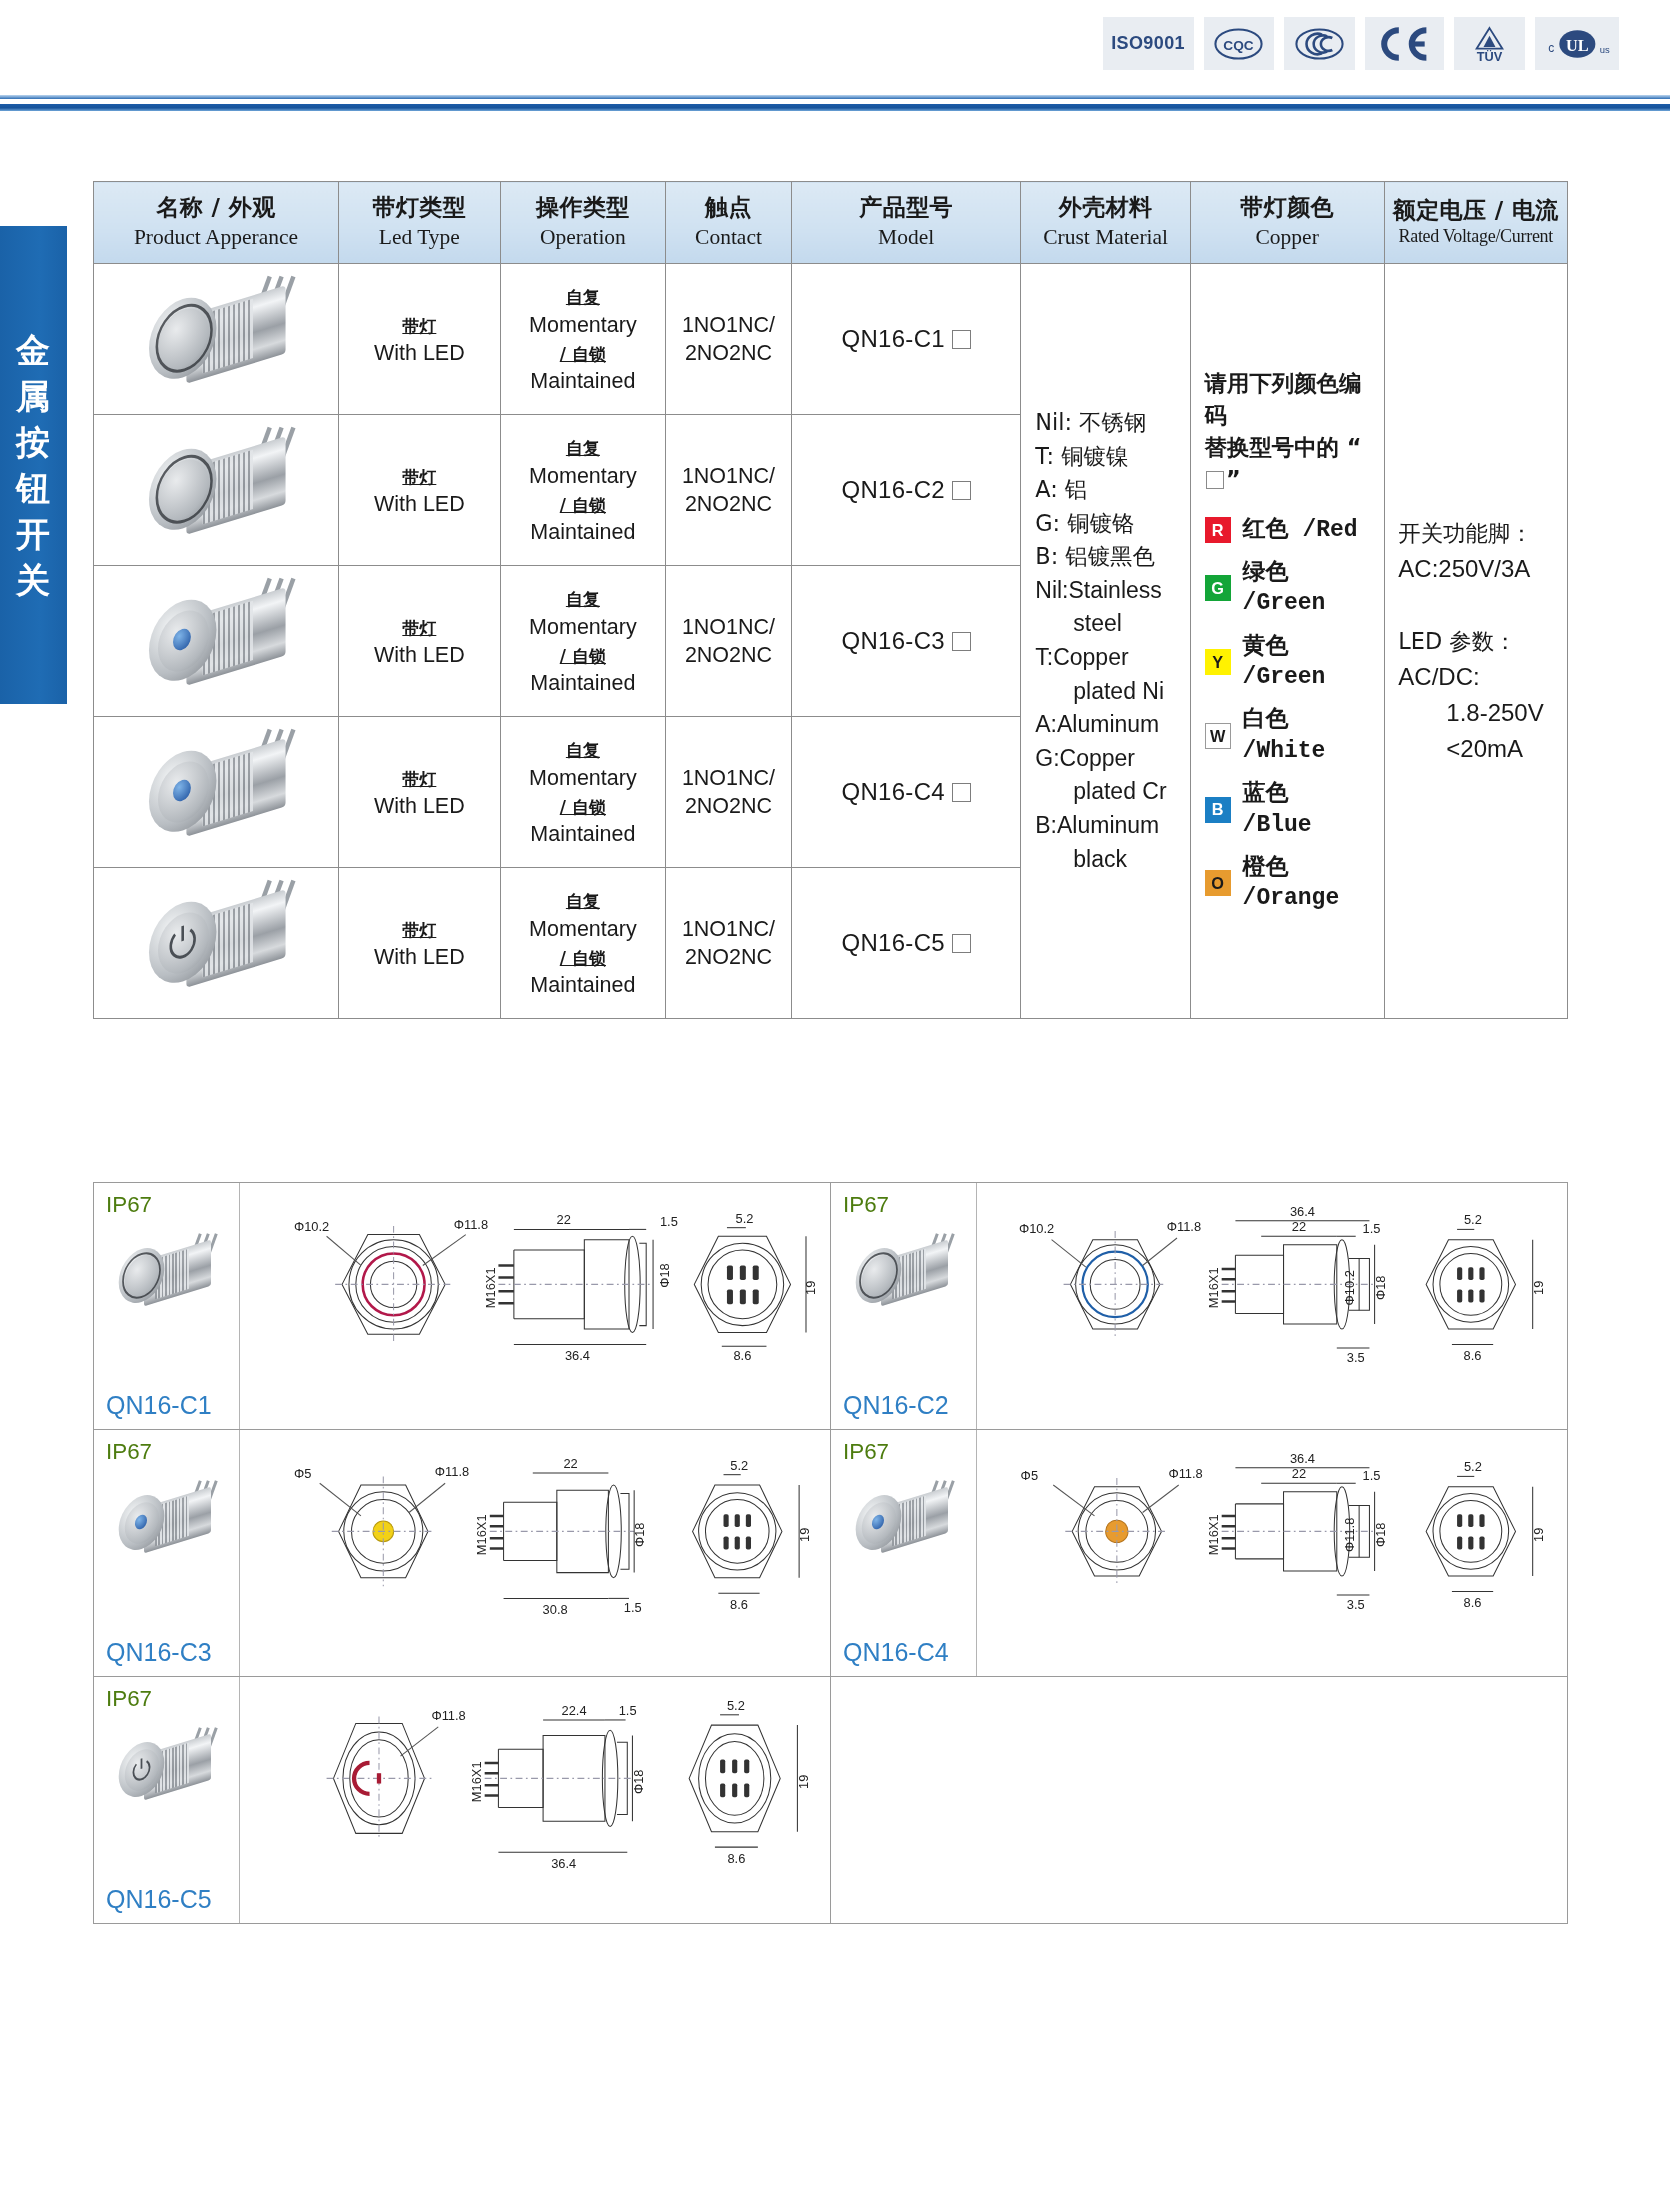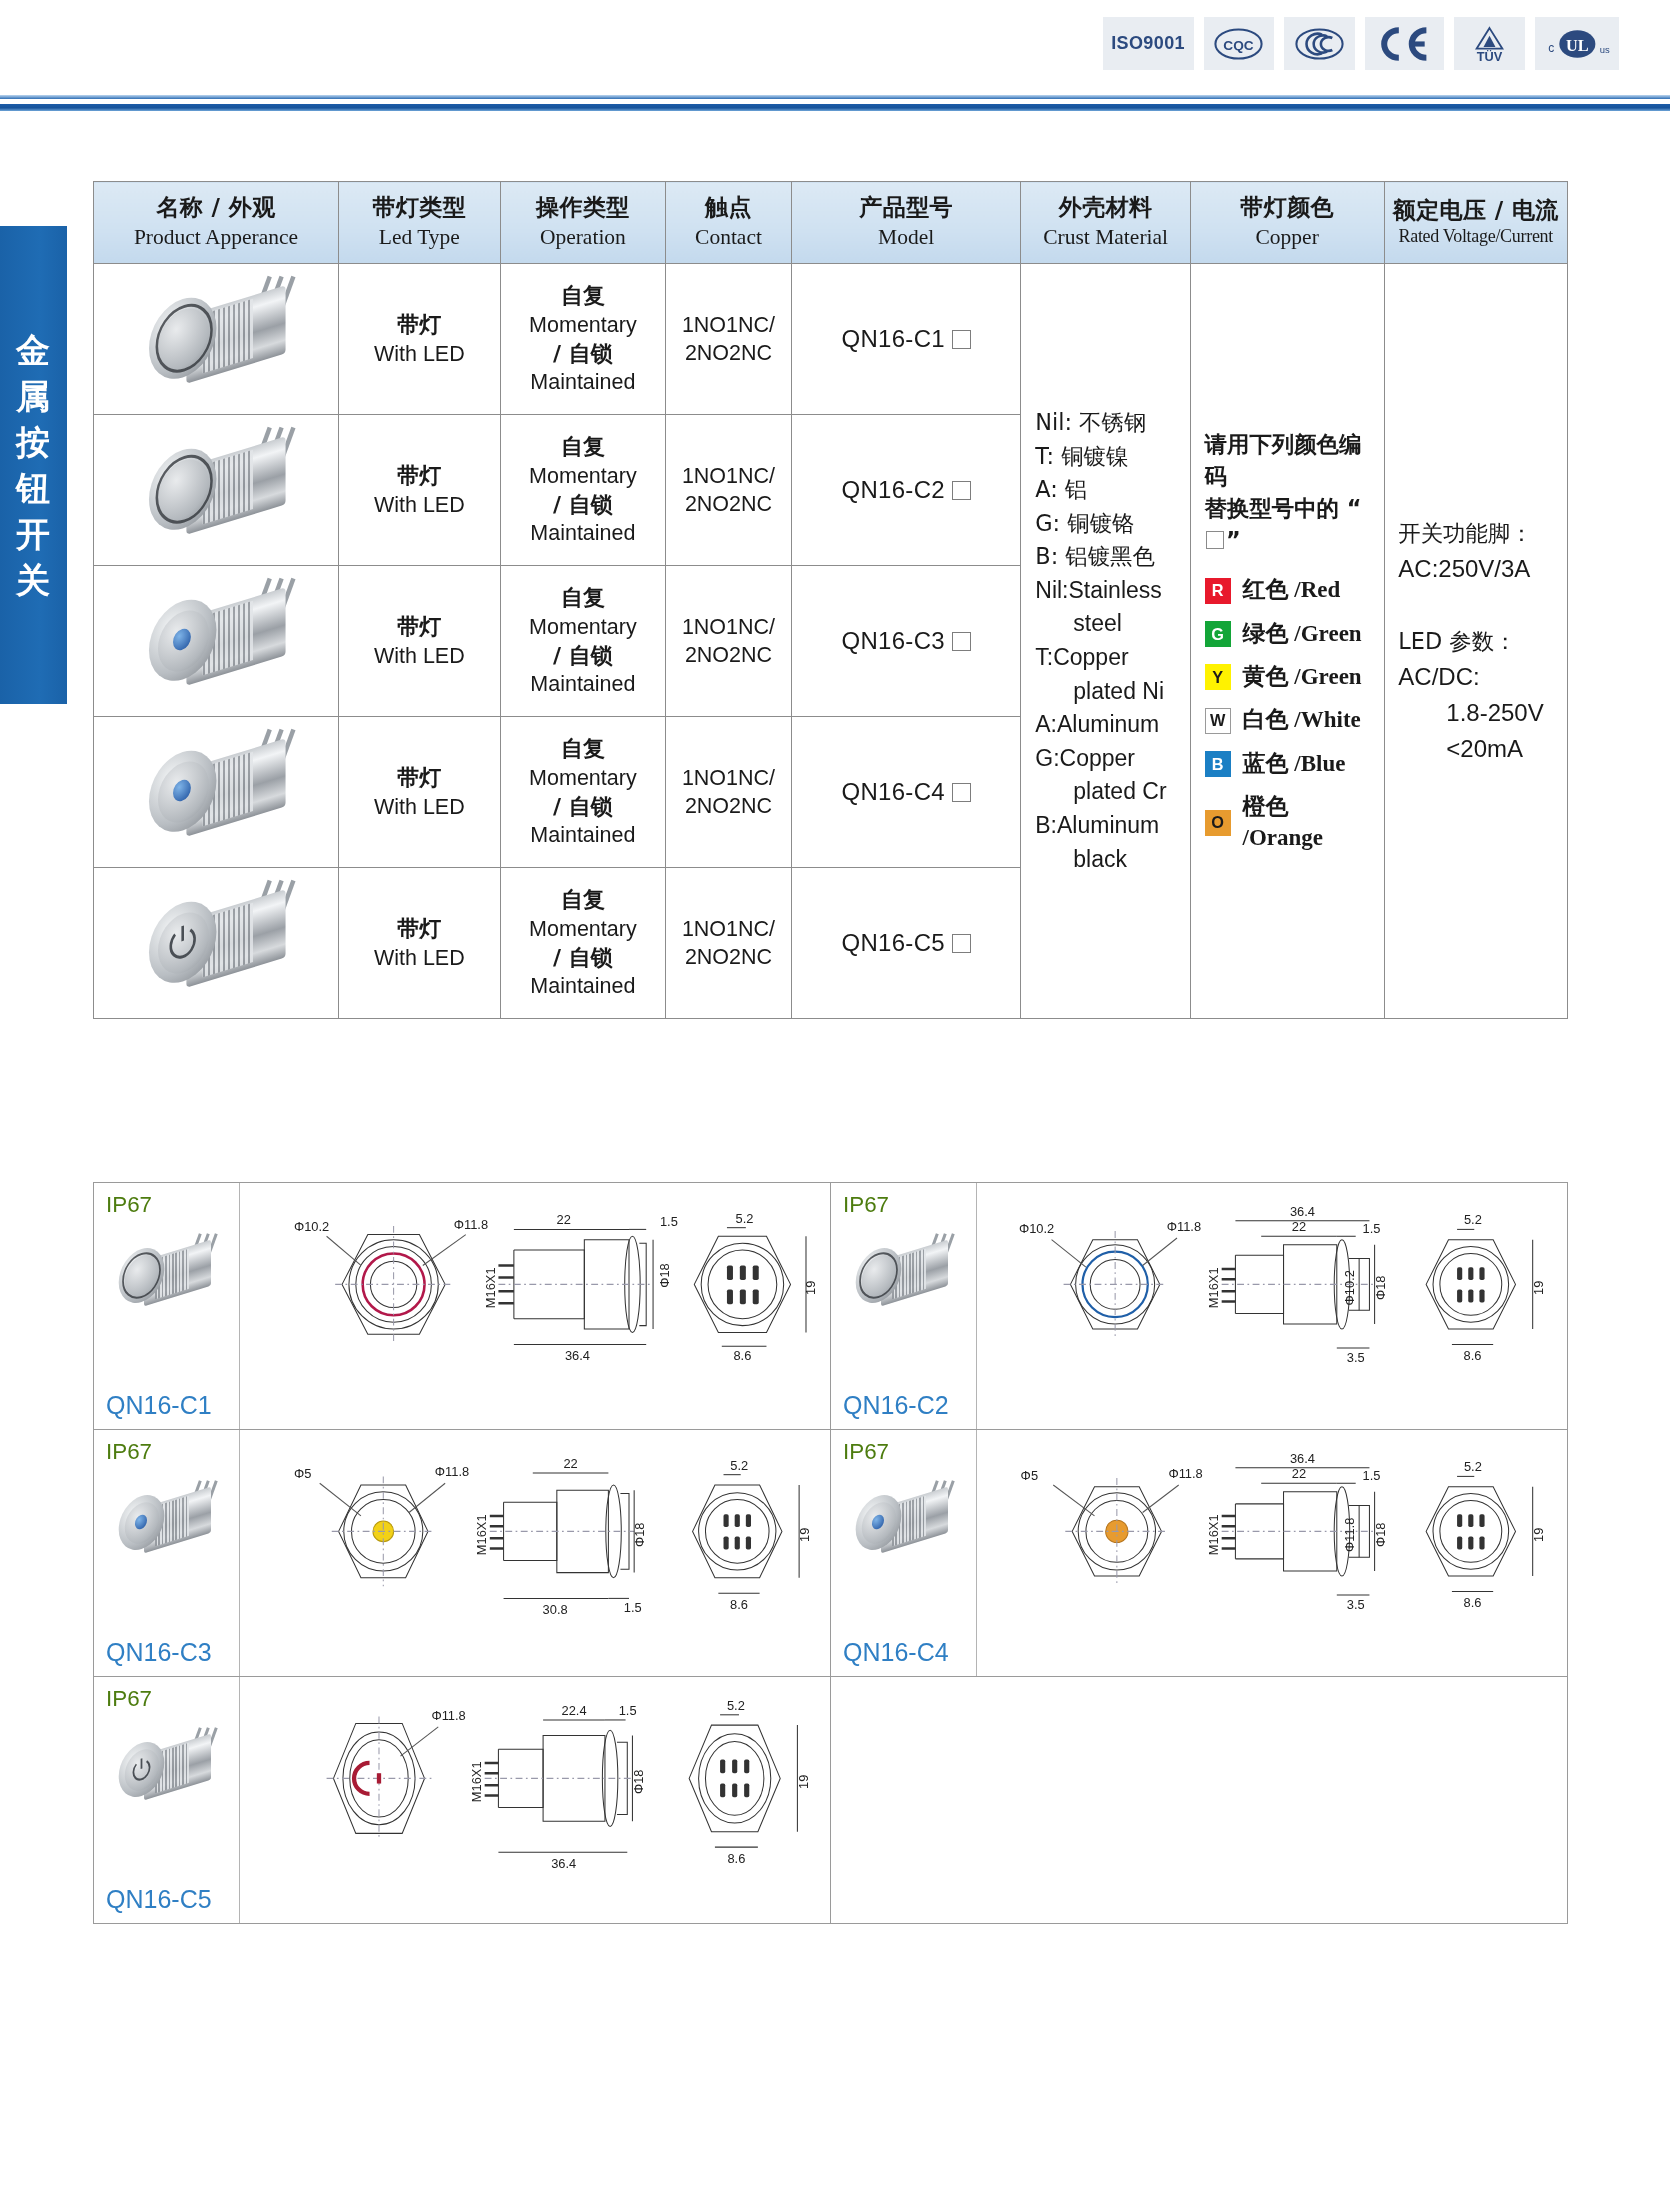--- a/index.html
+++ b/index.html
@@ -69,21 +69,21 @@
     font-weight: normal;
   }
   .th-cn {
     display: block; font-size: 23px; font-weight: bold;
     font-family: "DejaVu Sans", sans-serif;
     color: #1a1a1a; letter-spacing: 0.4px;
   }
   .th-en { display: block; font-size: 21.5px; font-family: "Liberation Serif", serif; }
   .th-en.small { font-size: 18px; letter-spacing: -0.3px; }
 
-  .cn { font-family: "DejaVu Sans", sans-serif; font-weight: bold; font-size: 22px; }
+  .cn { font-family: "DejaVu Sans", sans-serif; font-weight: bold; font-size: 17px; text-decoration: underline; }
   .cn-n { font-family: "DejaVu Sans", sans-serif; font-size: 22.4px; }
   .en { font-size: 21.5px; }
 
   td.photo-cell { height: 151px; padding: 3.4px; }
   td.ledtype, td.oper, td.contact { padding: 6.9px 3.4px; }
   td.model { font-size: 24px; letter-spacing: 0.3px; white-space: nowrap; }
   .sqbox {
     display: inline-block; width: 19px; height: 19px;
     border: 1.7px solid #7d7d7d; vertical-align: -1.7px; margin-left: 6.9px;
   }
@@ -105,21 +105,21 @@
   .clist { display: flex; flex-direction: column; gap: 13px; }
   .crow { display: flex; align-items: center; gap: 12px; font-size: 23px; }
   .swatch {
     width: 26px; height: 26px; flex: 0 0 26px;
     display: flex; align-items: center; justify-content: center;
     font-size: 16.3px; font-weight: bold; font-family: "Liberation Sans", sans-serif;
     color: #ffffff; line-height: 1;
   }
   .swatch.light { color: #1a1a1a; }
   .swatch.bordered { border: 0.9px solid #9a9a9a; }
-  .crow .lbl { font-family: Liberation Serif, serif; font-weight: bold; }
+  .crow .lbl { font-family: Liberation Mono, monospace; font-weight: bold; }
 
   
   .draw-grid {
     position: absolute; left: 93px; top: 1182px;
     width: 1475px;
     border-collapse: collapse; table-layout: fixed;
   }
   .draw-grid td { border: 0.9px solid #9a9a9a; vertical-align: top; padding: 0; }
   .dcell { position: relative; height: 246px; display: flex; }
   .dleft {

